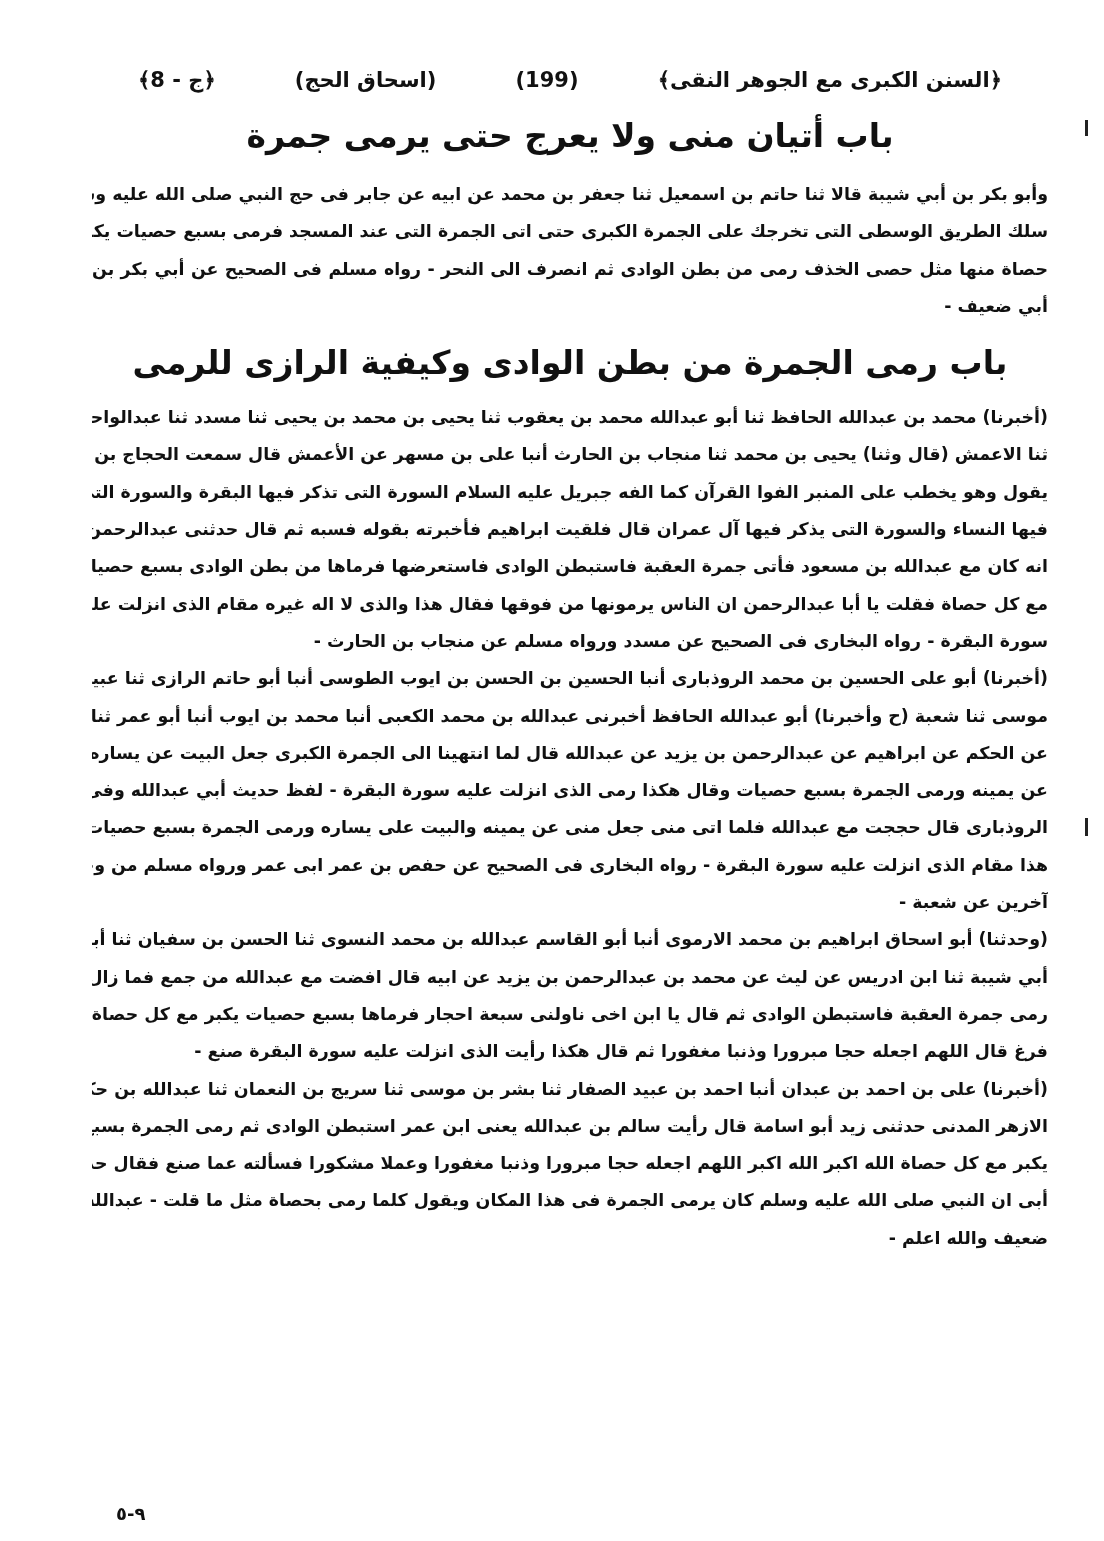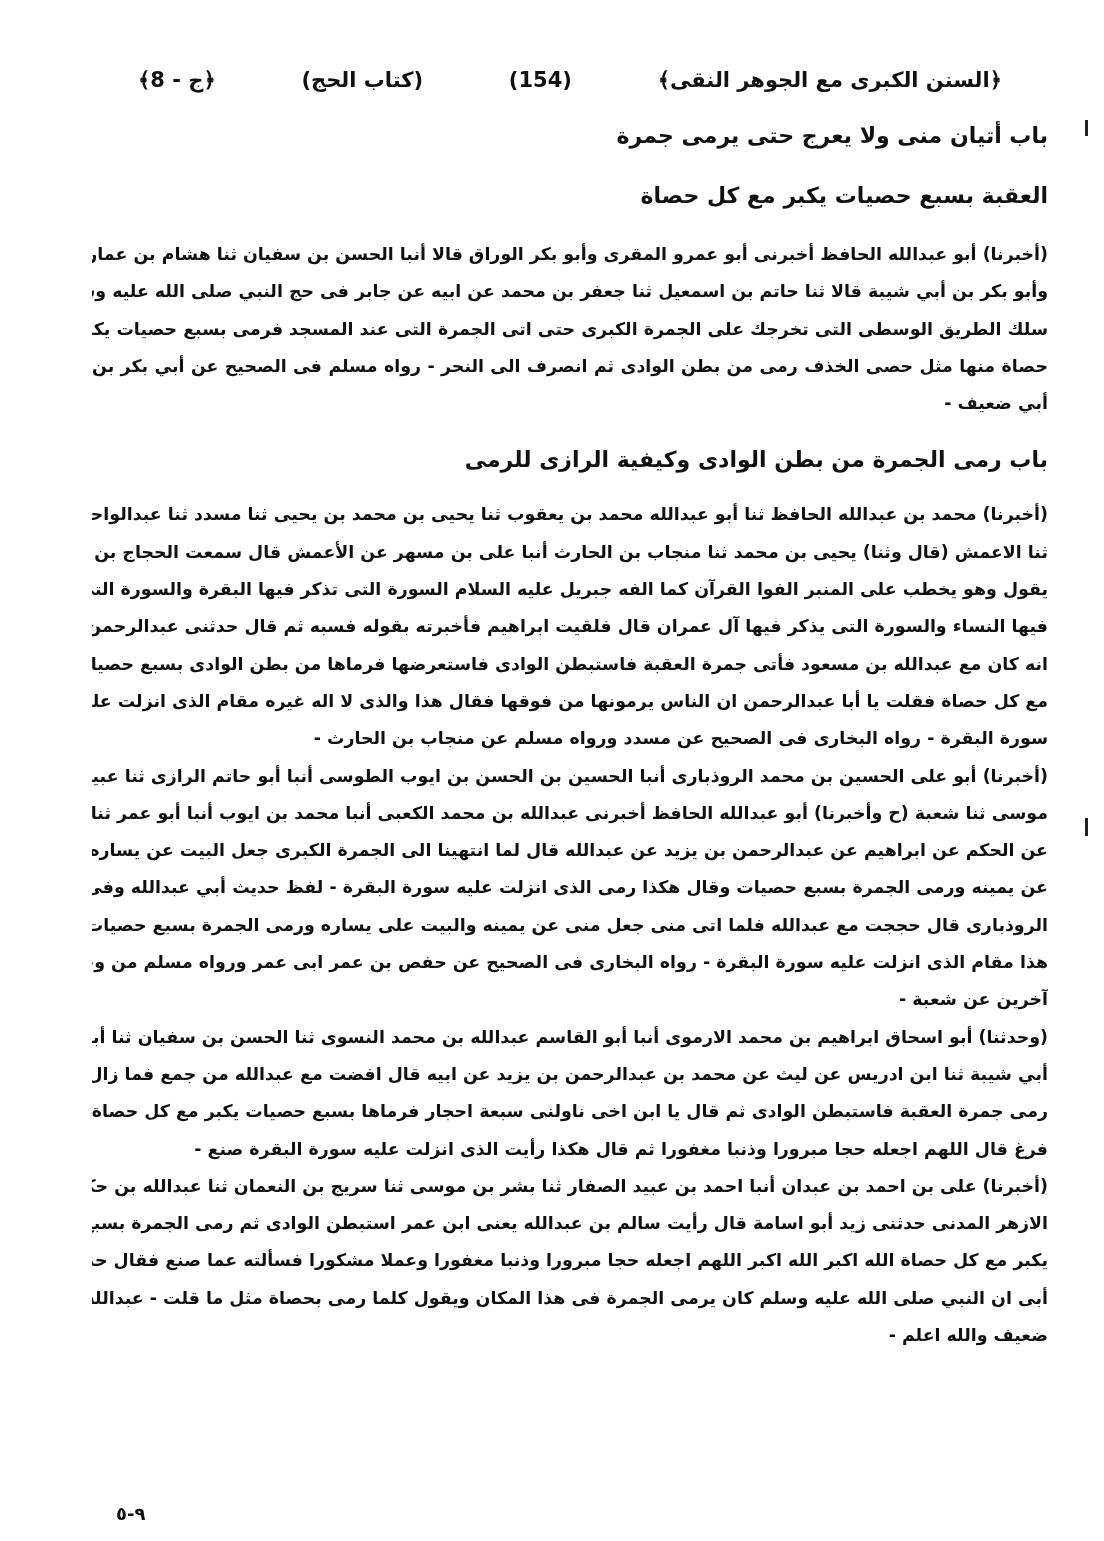--- a/index.html
+++ b/index.html
@@ -27,23 +27,23 @@
       flex-direction: row;
       justify-content: space-between;
       align-items: center;
       height: 44px;
       font-weight: bold;
       font-size: 21px;
       padding: 0 46px 0 46px;
     }
     .running-header span { white-space: nowrap; }
     .chapter-title {
-      text-align: right;
+      text-align: center;
       font-weight: bold;
-      font-size: 22px;
+      font-size: 33px;
       line-height: 60px;
       margin: 0;
     }
     .chapter-title.first { margin-top: 4px; }
     .body-text {
       font-size: 17.4px;
       line-height: 37.3px;
       text-align: justify;
       text-align-last: right;
       margin: 0;
@@ -77,32 +77,30 @@
       background: #222;
     }
   </style>
 </head>
 <body>
 
 <div class="page">
 
   <div class="running-header">
     <span>﴿السنن الكبرى مع الجوهر النقى﴾</span>
-    <span>(154)</span>
-    <span>(كتاب الحج)</span>
+    <span>(199)</span>
+    <span>(اسحاق الحج)</span>
     <span>﴿ج - 8﴾</span>
   </div>
 
   <div class="chapter">
     <h2 class="chapter-title first">باب أتيان منى ولا يعرج حتى يرمى جمرة</h2>
-    <h2 class="chapter-title">العقبة بسبع حصيات يكبر مع كل حصاة</h2>
 
     <div class="body-text sec1">
       <div class="para">
-        <span class="line">(أخبرنا) أبو عبدالله الحافظ أخبرنى أبو عمرو المقرى وأبو بكر الوراق قالا أنبا الحسن بن سفيان ثنا هشام بن عمار</span>
         <span class="line">وأبو بكر بن أبي شيبة قالا ثنا حاتم بن اسمعيل ثنا جعفر بن محمد عن ابيه عن جابر فى حج النبي صلى الله عليه وسلم قال ثم</span>
         <span class="line">سلك الطريق الوسطى التى تخرجك على الجمرة الكبرى حتى اتى الجمرة التى عند المسجد فرمى بسبع حصيات يكبر مع كل</span>
         <span class="line">حصاة منها مثل حصى الخذف رمى من بطن الوادى ثم انصرف الى النحر - رواه مسلم فى الصحيح عن أبي بكر بن</span>
         <span class="line last">أبي ضعيف -</span>
       </div>
     </div>
   </div>
 
   <div class="chapter">
     <h2 class="chapter-title sec2-title">باب رمى الجمرة من بطن الوادى وكيفية الرازى للرمى</h2>

